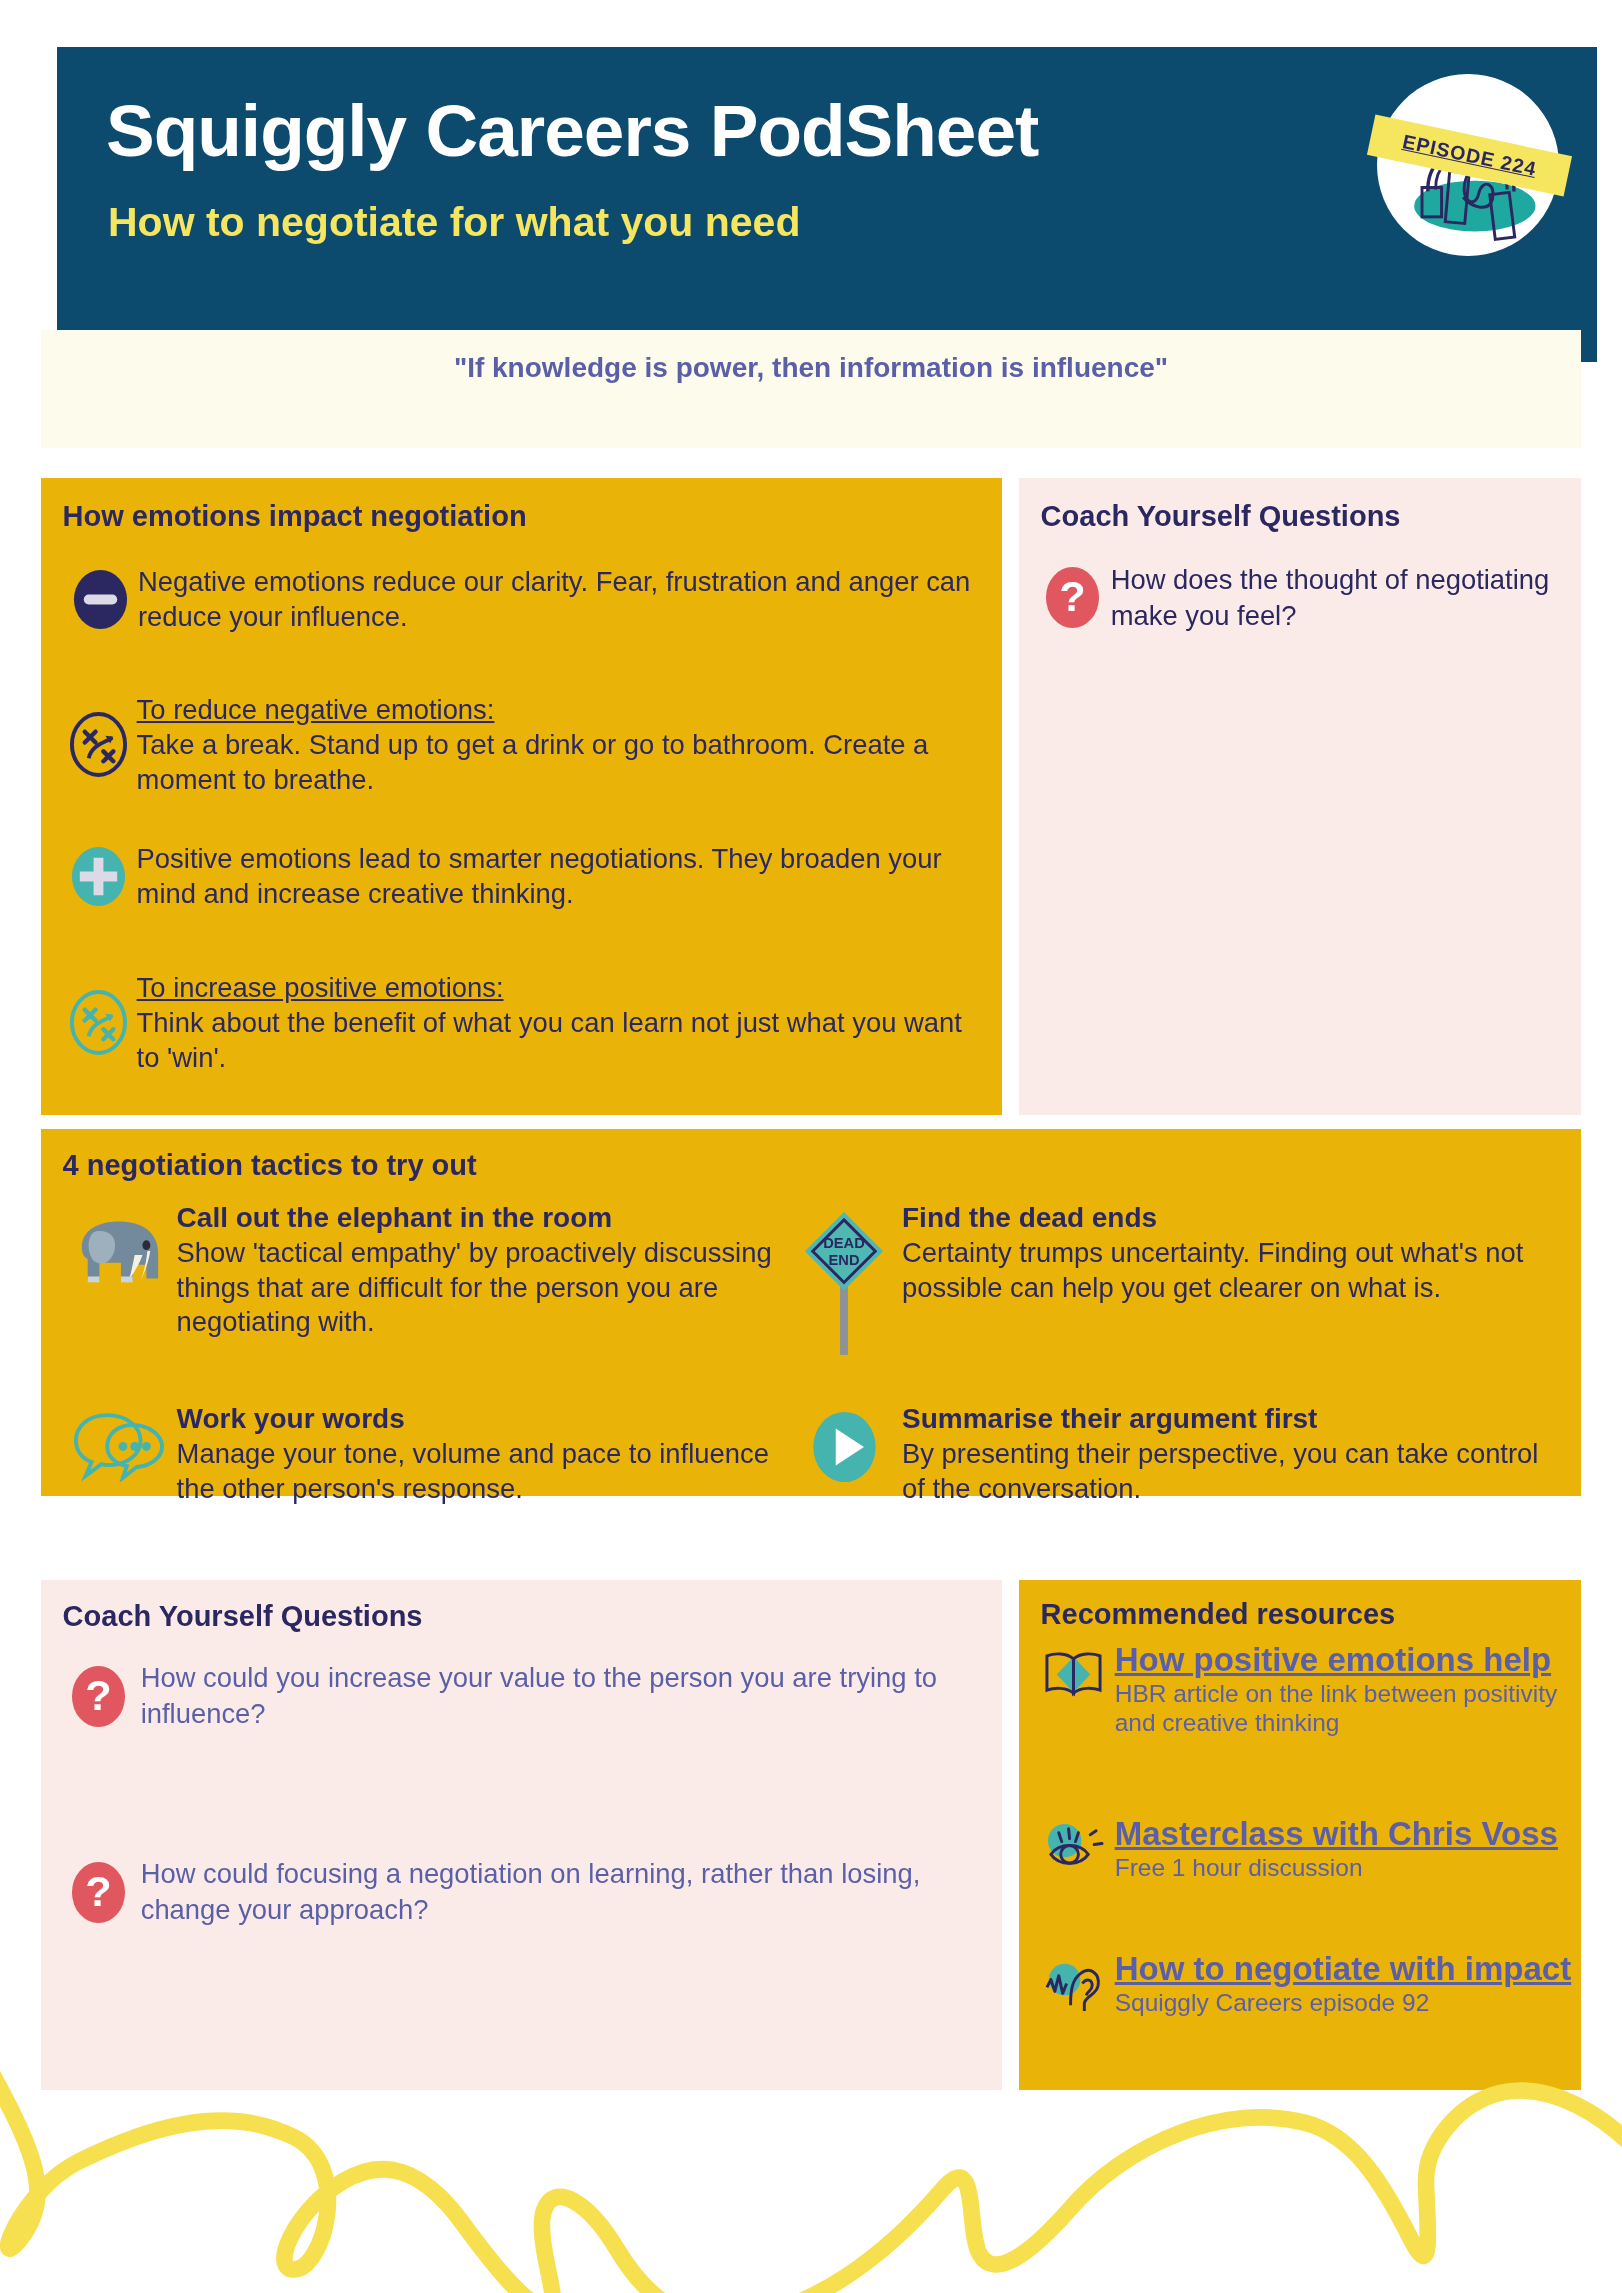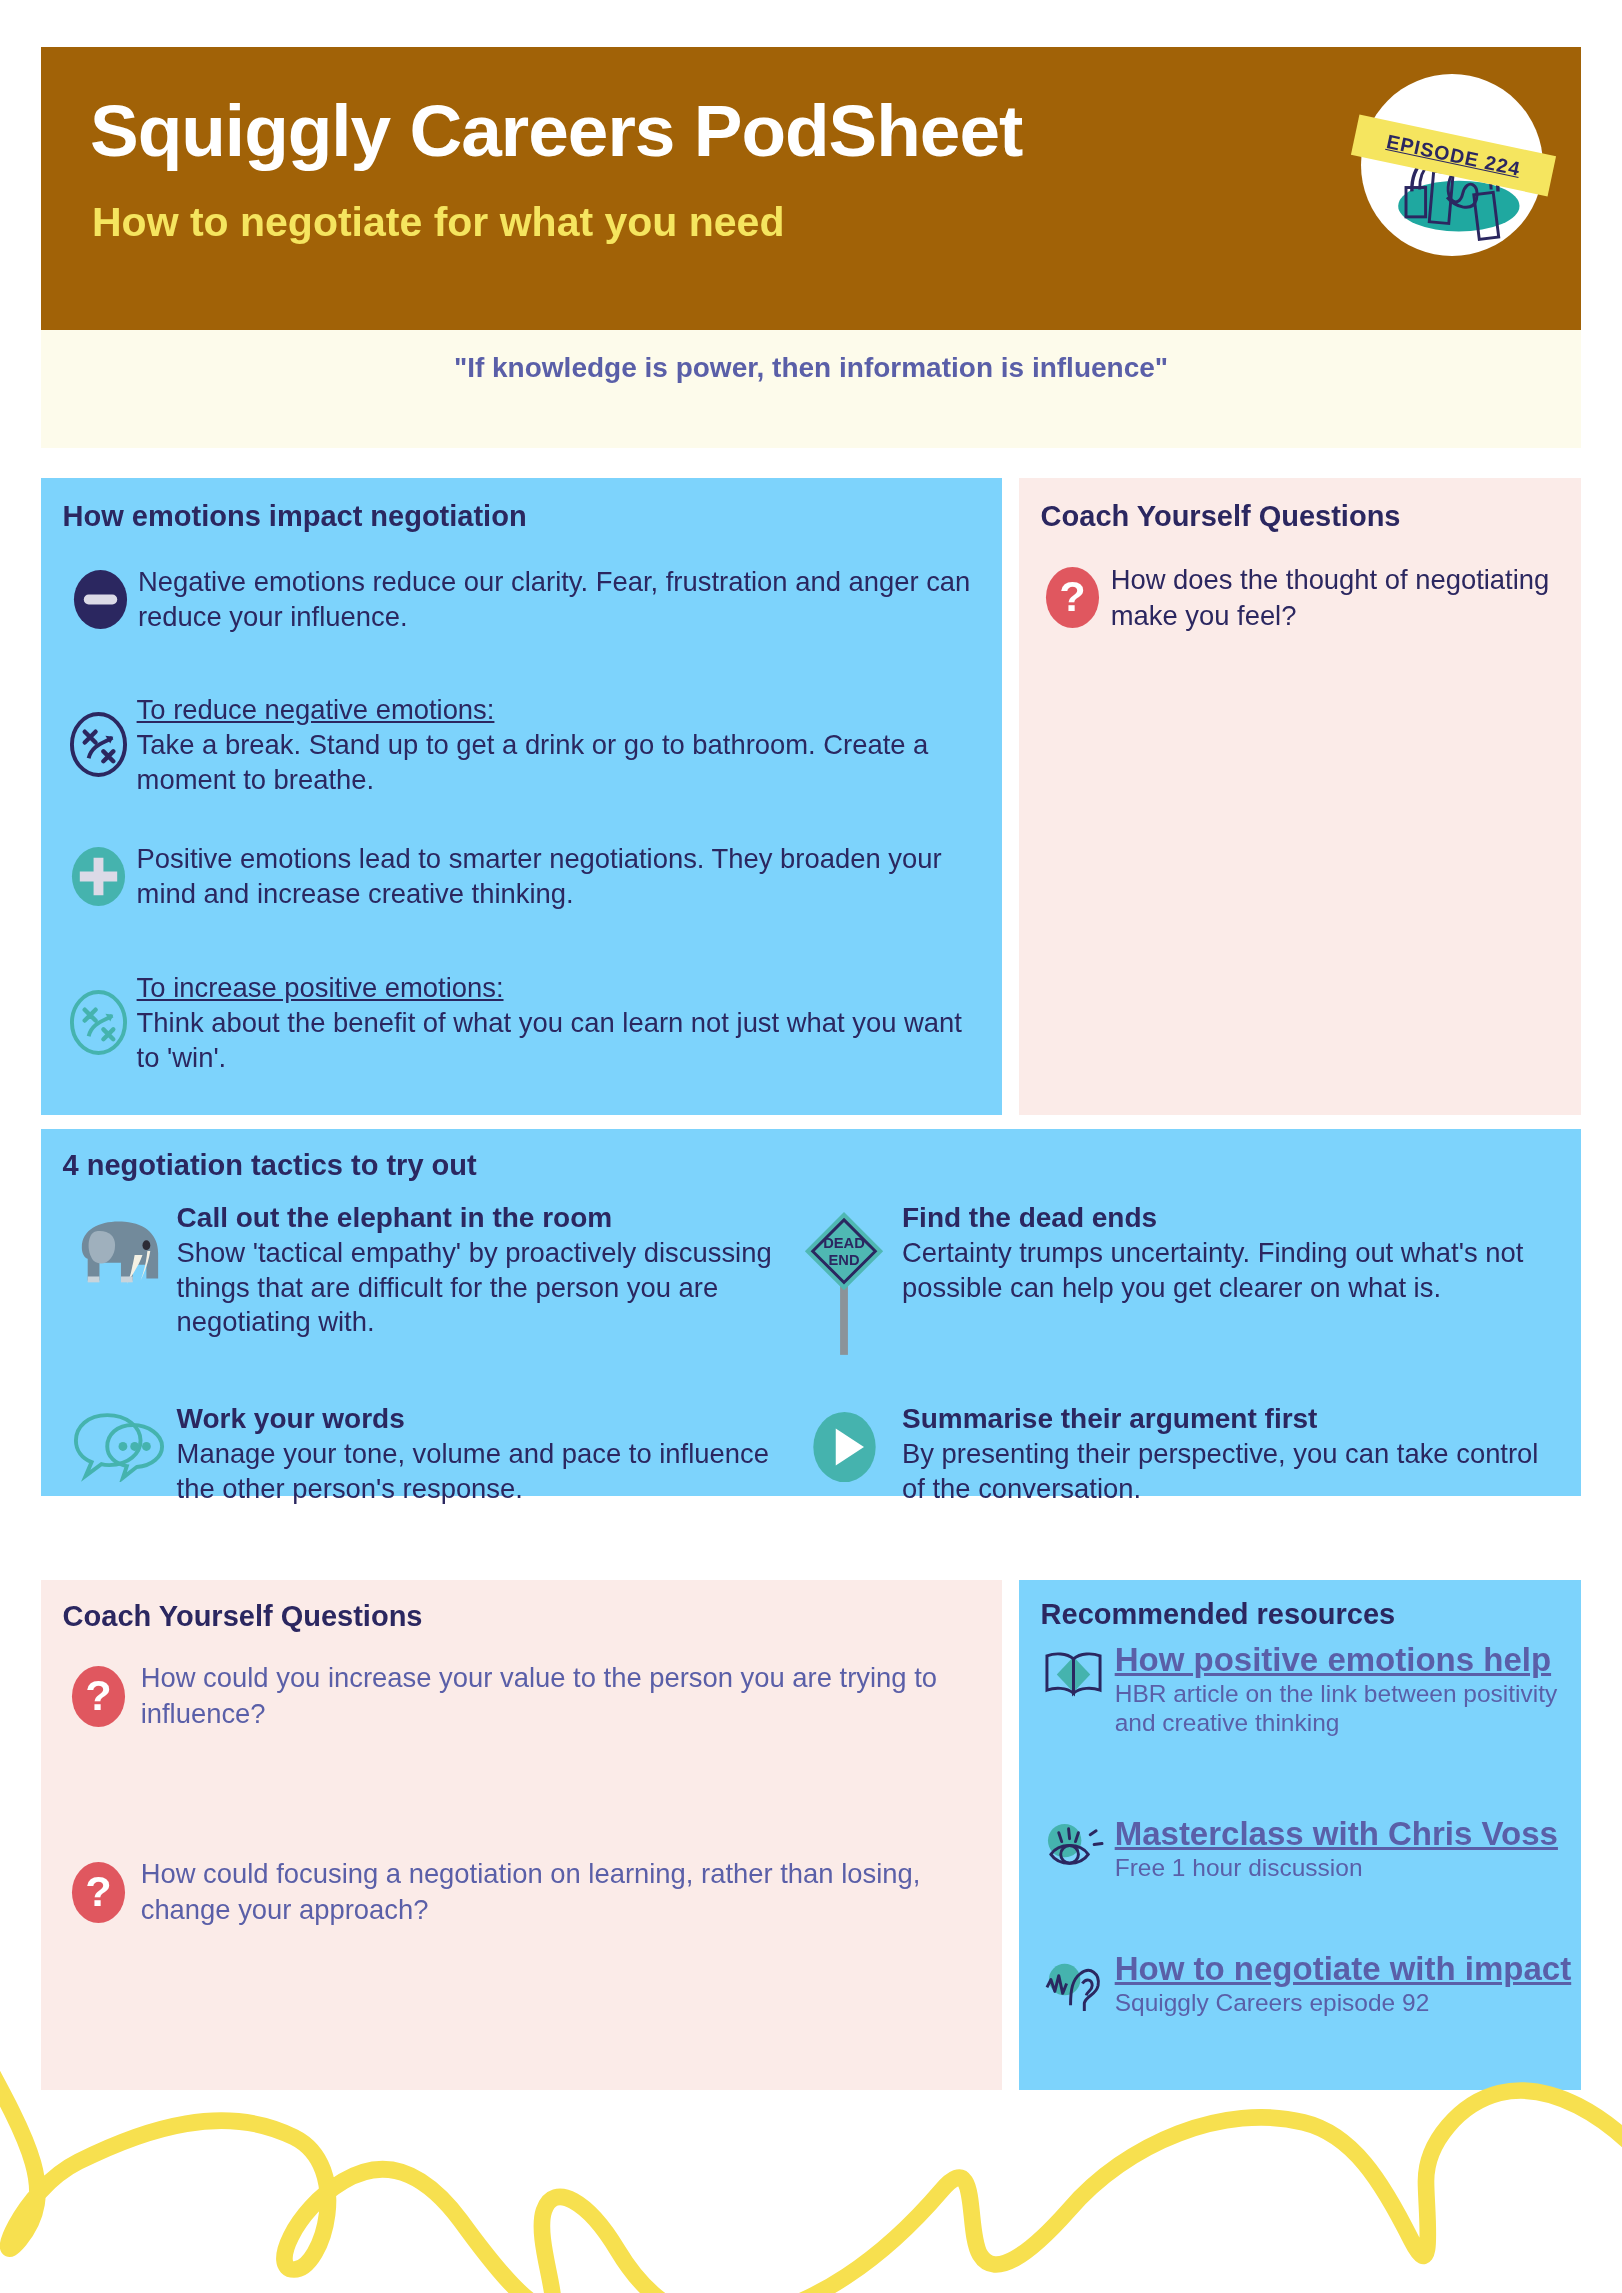--- a/index.html
+++ b/index.html
@@ -7,22 +7,22 @@
   body {
     font-family:"Liberation Sans", sans-serif;
     background:#ffffff;
     position:relative;
     overflow:hidden;
   }
   .page { position:relative; width:1622px; height:2294px; }
 
   
   .header {
-    position:absolute; left:41px; top:47px; width:1540px; height:315px;
-    background:#a16207;
+    position:absolute; left:57px; top:47px; width:1540px; height:315px;
+    background:#0c4a6e;
   }
   .header-title {
     position:absolute; left:49px; top:47px;
     font-size:73px; font-weight:bold; color:#ffffff;
     letter-spacing:-1px; line-height:1;
   }
   .header-sub {
     position:absolute; left:51px; top:155px;
     font-size:41px; font-weight:bold; color:#f5e55f;
     line-height:1;
@@ -51,21 +51,21 @@
   }
   .quote-text {
     margin-top:21.6px; font-size:28px; font-weight:bold; color:#5a5fa8;
   }
   .quote-author {
     margin-top:13.7px; font-size:26.5px; font-weight:bold; color:#241f20;
   }
 
   
   .panel { position:absolute; }
-  .lav { background:#7dd3fc; }
+  .lav { background:#eab308; }
   .pink { background:#fbebe8; }
 
   .panel-title {
     font-size:29px; font-weight:bold; color:#2b2760;
   }
 
   
   #emotions-panel { left:41px; top:478px; width:961px; height:637px; }
   #emotions-panel .panel-title { position:absolute; left:21.6px; top:21.6px; }
 

